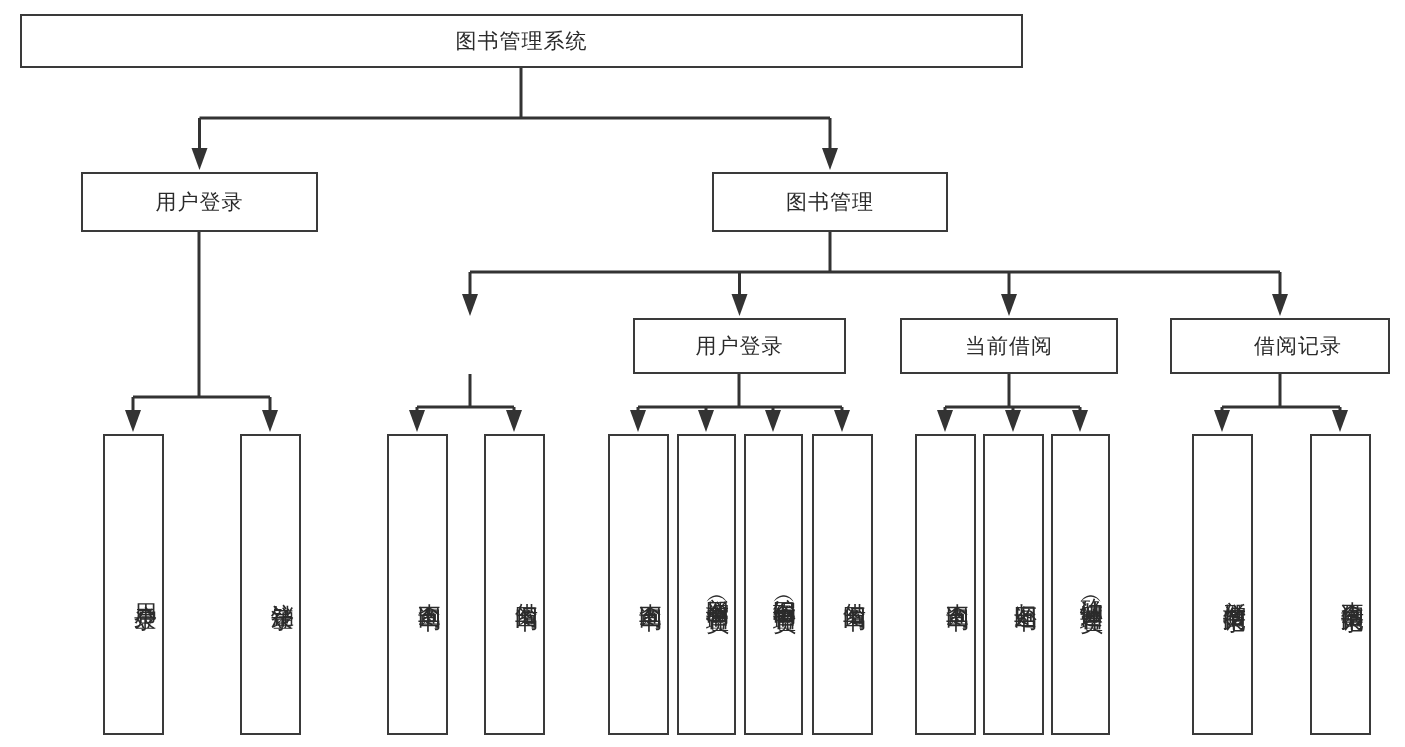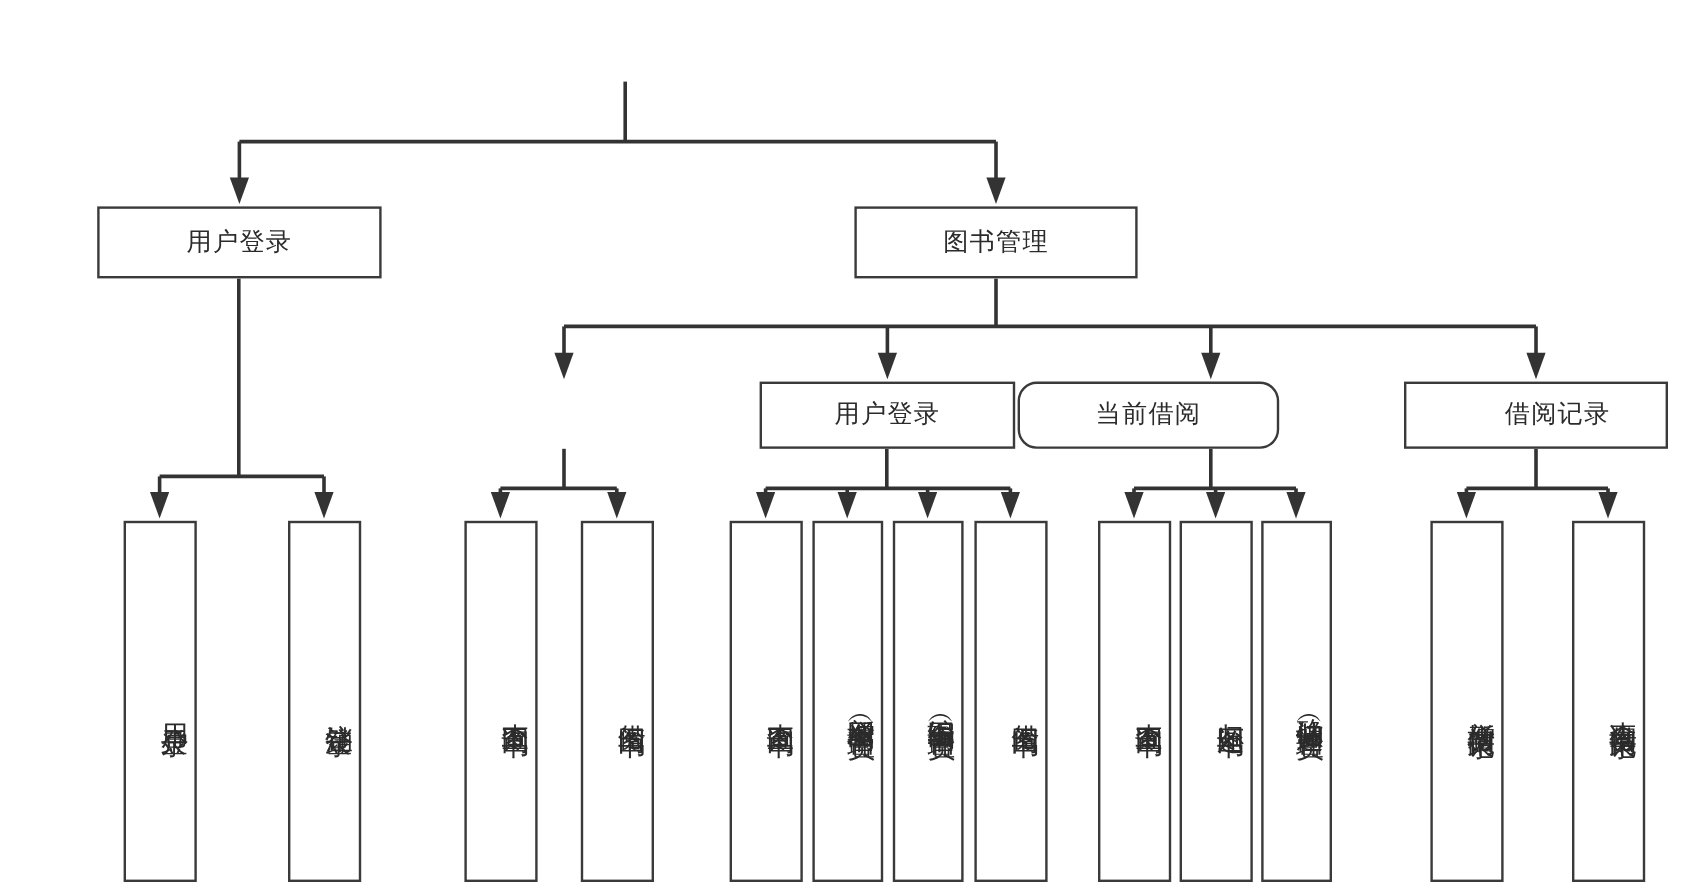--- a/index.html
+++ b/index.html
@@ -124,32 +124,35 @@
       <line x1="1080" y1="407" x2="1080" y2="412" stroke="#333333" stroke-width="3"></line>
       <polygon points="1072,410 1088,410 1080,432" fill="#333333"></polygon>
       <line x1="1280" y1="374" x2="1280" y2="407" stroke="#333333" stroke-width="3"></line>
       <line x1="1222" y1="407" x2="1340" y2="407" stroke="#333333" stroke-width="3"></line>
       <line x1="1222" y1="407" x2="1222" y2="412" stroke="#333333" stroke-width="3"></line>
       <polygon points="1214,410 1230,410 1222,432" fill="#333333"></polygon>
       <line x1="1340" y1="407" x2="1340" y2="412" stroke="#333333" stroke-width="3"></line>
       <polygon points="1332,410 1348,410 1340,432" fill="#333333"></polygon>
     </svg>
 
+  <div class="node-box horizontal" id="node-root" style="left: 20px; top: 14px; width: 1003px; height: 54px;">
+    <span class="node-label">图书管理系统</span>
+  </div>
 
   <div class="node-box horizontal" id="node-l2-0" style="left: 81px; top: 172px; width: 237px; height: 60px;">
     <span class="node-label">用户登录</span>
   </div>
   <div class="node-box horizontal" id="node-l2-1" style="left: 712px; top: 172px; width: 236px; height: 60px;">
     <span class="node-label">图书管理</span>
   </div>
 
   <div class="node-box horizontal" id="node-l3-1" style="left: 633px; top: 318px; width: 213px; height: 56px;">
     <span class="node-label">用户登录</span>
   </div>
-  <div class="node-box horizontal" id="node-l3-2" style="left: 848px; top: 318px; width: 218px; height: 56px; border-radius: 16px;">
+  <div class="node-box horizontal" id="node-l3-2" style="left: 900px; top: 318px; width: 218px; height: 56px;">
     <span class="node-label">当前借阅</span>
   </div>
   <div class="node-box horizontal" id="node-l3-3" style="left: 1170px; top: 318px; width: 220px; height: 56px; padding-left: 36px;">
     <span class="node-label">借阅记录</span>
   </div>
 
   <div class="node-box vertical" id="node-leaf-0" style="left: 103px; top: 434px; width: 61px; height: 301px;">
     <span class="node-label">用户登录</span>
   </div>
   <div class="node-box vertical" id="node-leaf-1" style="left: 240px; top: 434px; width: 61px; height: 301px;">

